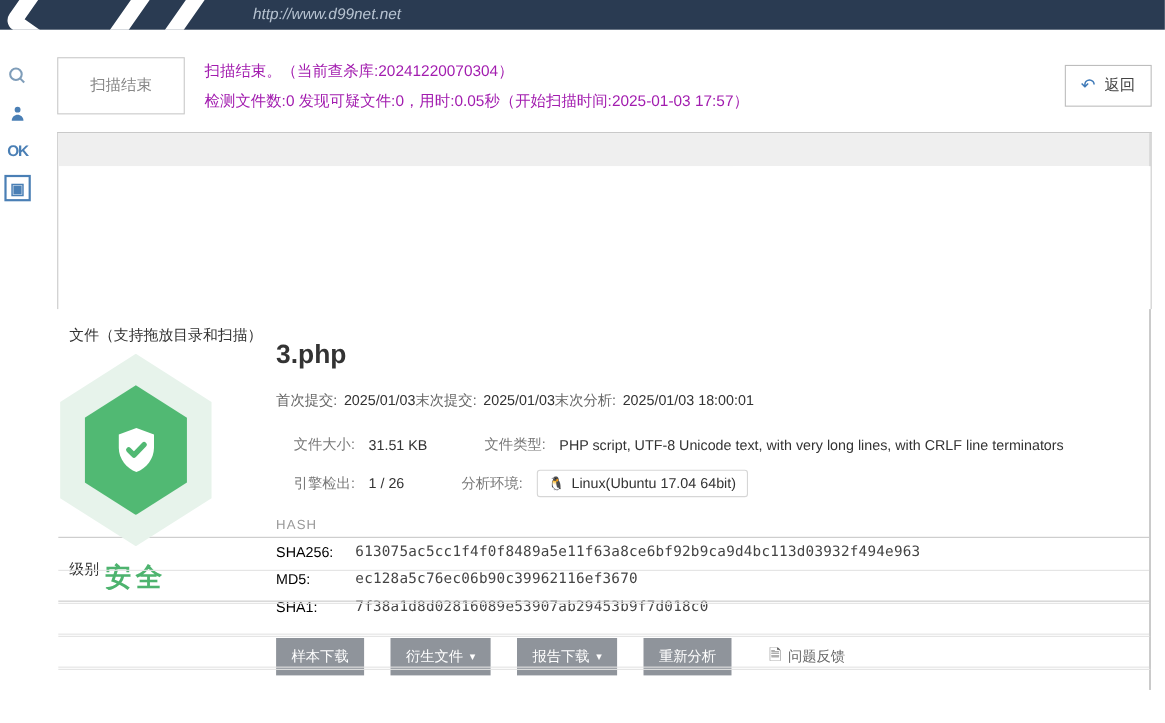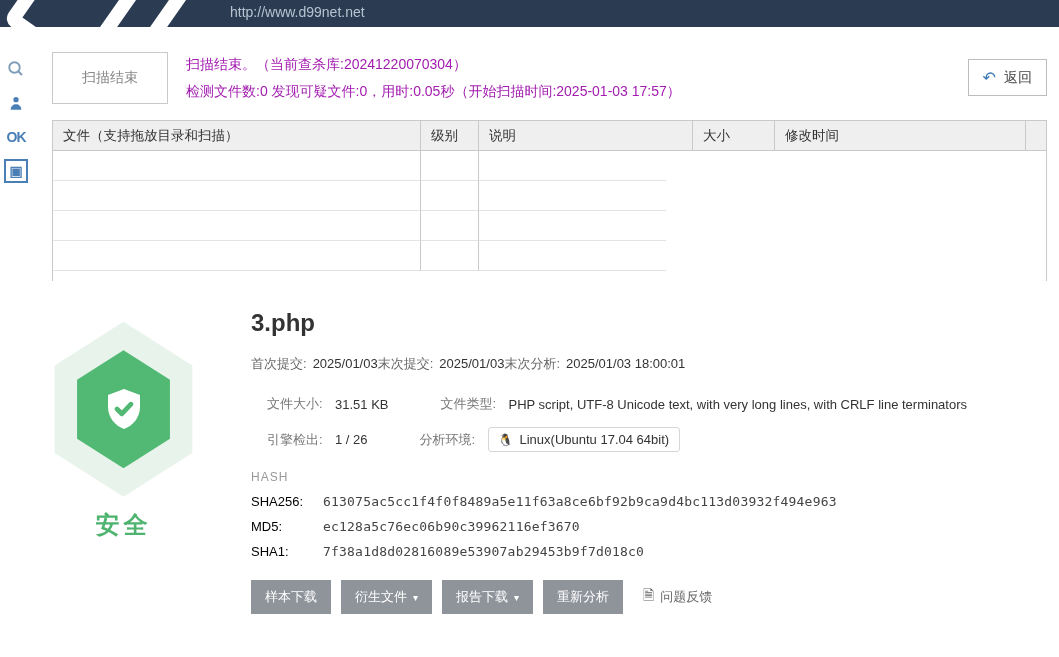--- a/index.html
+++ b/index.html
@@ -1,19 +1,19 @@
 <!DOCTYPE html>
 <html><head>
 <meta charset="utf-8">
 <style>
   * { margin:0; padding:0; box-sizing:border-box; }
   body { font-family: "Microsoft YaHei", Arial, sans-serif; font-size:13px; color:#333; background:#fff; width:1059px; }
 
   
-  .banner { height:27px; background:#2a3b52; position:relative; overflow:hidden; }
+  .banner { height:27px; background:#2a3b52; position:relative; overflow:hidden;font-style:italic; }
   .banner-stripes { position:absolute; left:20px; top:-10px; width:180px; height:60px; }
   .banner-stripes::before,
   .banner-stripes::after {
     content:""; position:absolute; width:110px; height:110px; border:14px solid #fff;
     border-radius:10px; transform:rotate(35deg); top:-55px;
   }
   .banner-stripes::before { left:-40px; }
   .banner-stripes::after  { left:10px; }
   .banner-url { position:absolute; left:230px; top:4px; color:#b7c3d1; font-size:14px; }
 
@@ -27,21 +27,21 @@
   .ic-box    { color:#4a7fb5; font-size:18px; border:2px solid #4a7fb5; width:18px; height:18px; line-height:14px; }
 
   .scanner-main { flex:1; padding:0 12px 0 20px; }
   .scan-hdr { display:flex; align-items:center; margin:24px 0 16px; gap:18px; }
   .scan-status { border:1px solid #c9c9c9; padding:16px 29px; color:#888; font-size:14px; }
   .scan-info { flex:1; font-size:14px; color:#a21caf; line-height:1.9; }
   .back-btn { border:1px solid #bdbdbd; padding:8px 14px; display:flex; align-items:center; gap:8px; font-size:14px; color:#444; background:#fff; cursor:pointer; }
   .back-btn .undo { color:#3f7ab8; font-size:16px; }
 
   .grid { border:1px solid #c9c9c9; border-bottom:none; }
-  .grid-row { display:flex; height:30px; }
+  .grid-row { display:flex; height:30px;flex-direction:column; }
   .grid-row > div { border-right:1px solid #c9c9c9; border-bottom:1px solid #c9c9c9; display:flex; align-items:center; padding:0 10px; font-size:13.5px; }
   .grid-row > div:last-child { border-right:none; }
   .grid-hdr { background:#efefef; color:#333; }
   .c-file { flex:0 0 368px; } .c-level{flex:0 0 58px;} .c-desc{flex:0 0 214px;} .c-size{flex:0 0 82px;} .c-time{flex:1;} .c-end{flex:0 0 18px;}
   .grid-body { height:130px; position:relative; }
   .grid-body .grid-row > div { border-bottom:1px solid #e3e3e3; }
   .grid-cut { position:relative; }
   .grid-cut::after{
     content:""; position:absolute; right:0; top:30px; bottom:0; width:380px; background:#fff;
   }
@@ -69,21 +69,21 @@
   .prop .lbl { color:#777; min-width:58px; }
   .prop .val { color:#333; }
   .env-pill { border:1px solid #d6d6d6; padding:4px 10px; border-radius:3px; display:inline-flex; align-items:center; gap:6px; color:#333; }
   .env-pill .tux { font-size:12px; }
 
   .hash-title { color:#999; font-size:12px; letter-spacing:1px; margin:14px 0 10px; }
   .hash-row { display:flex; gap:18px; font-size:13px; color:#444; margin-bottom:10px; }
   .hash-row .hl { color:#000000; min-width:54px; }
   .hash-row .hv { font-family: Consolas, monospace; letter-spacing:.2px; }
 
-  .btn-row { display:flex; gap:10px; margin-top:18px; align-items:center; }
+  .btn-row { display:flex; gap:24px; margin-top:18px; align-items:center; }
   .btn { background:#8f949b; color:#fff; padding:8px 14px; font-size:13px; border:none; cursor:pointer; display:inline-flex; align-items:center; gap:6px; }
   .btn .chev { font-size:10px; }
   .link-btn { background:none; border:none; color:#666; font-size:13px; display:inline-flex; align-items:center; gap:6px; padding:8px 10px; cursor:pointer; }
   .link-btn .doc { font-size:14px; }
 </style>
 </head>
 <body>
 
 <div class="banner">
   <div class="banner-stripes"></div>

